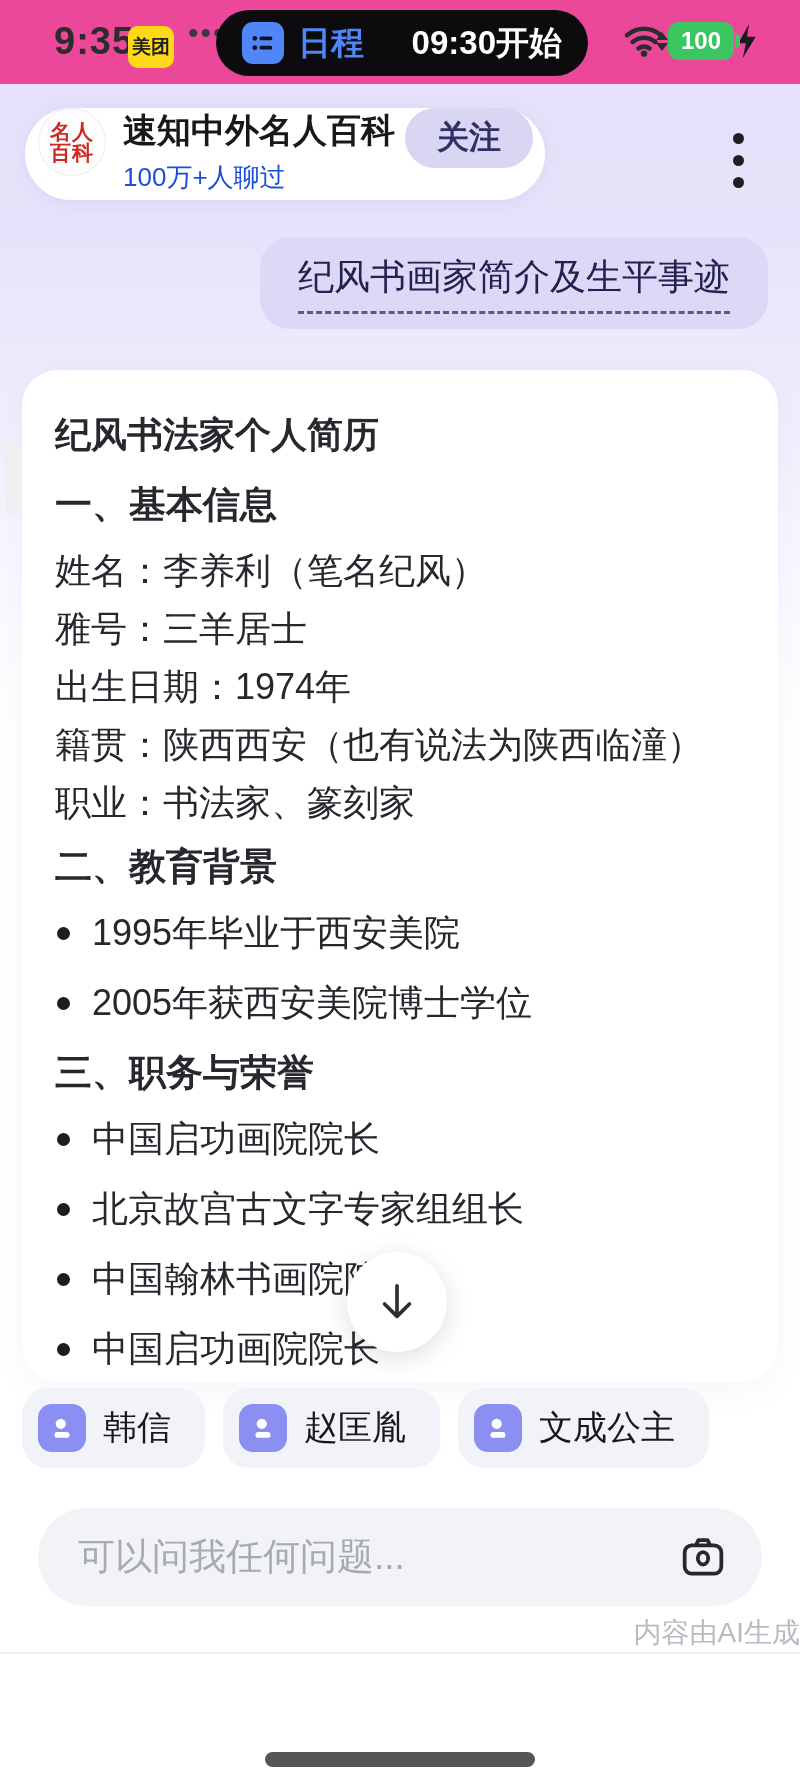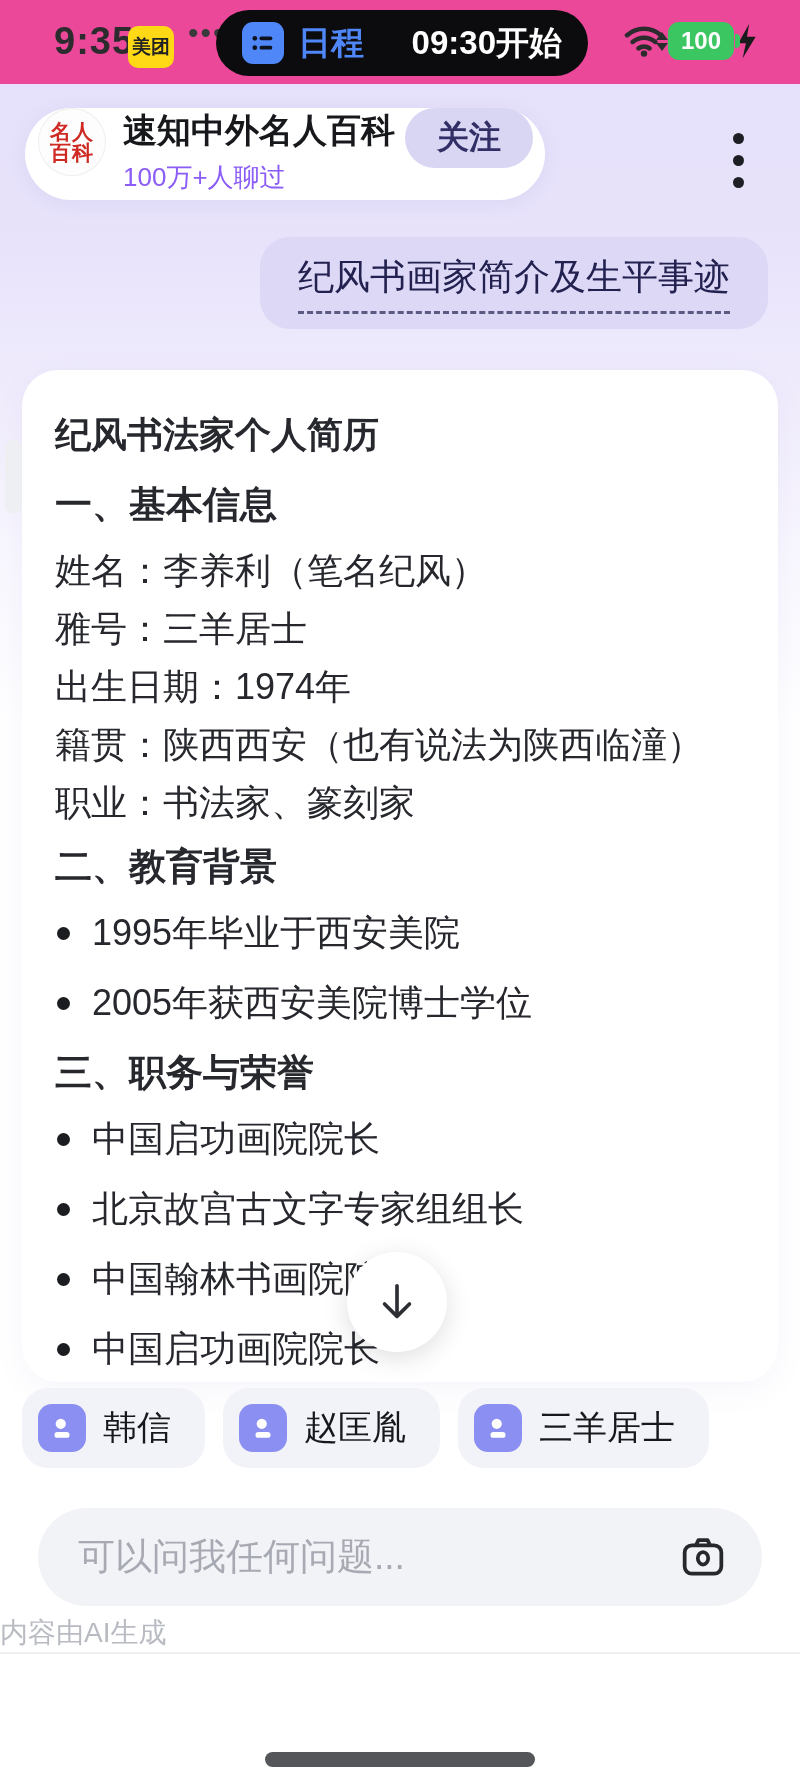--- a/index.html
+++ b/index.html
@@ -42,21 +42,21 @@
   
   .header-card { position:absolute; left:25px; top:108px; width:520px; height:92px; background:#fff;
     border-radius:46px; display:flex; align-items:flex-start; padding:0 12px 0 13px; z-index:3;
     box-shadow:0 4px 18px rgba(120,110,190,0.10); }
   .avatar-seal { width:68px; height:68px; border-radius:50%; background:#fdfdfd; flex:none;
     display:flex; flex-direction:column; align-items:center; justify-content:center;
     font-weight:800; color:var(--seal-red,#ce2a23); font-size:21px; line-height:1.02; letter-spacing:1px;
     box-shadow:inset 0 0 0 1px #f1eded; }
   .header-texts { margin-left:17px; min-width:0; }
   .header-title { font-size:34px; font-weight:700; color:#17181c; white-space:nowrap; }
-  .header-sub { font-size:26px; color:#8b5cf6; margin-top:6px; }
+  .header-sub { font-size:26px; color:#1d4ed8; margin-top:6px; }
   .follow-btn { margin-left:auto; flex:none; width:128px; height:60px; border:none; border-radius:30px;
     background:var(--follow-bg,#d9d6f4); color:var(--follow-text,#312f66); font-size:32px; font-weight:700;
     font-family:inherit; display:flex; align-items:center; justify-content:center; cursor:pointer; }
   .more-menu { position:absolute; left:716px; top:130px; width:44px; height:60px; z-index:3;
     display:flex; flex-direction:column; align-items:center; justify-content:center; gap:11px; cursor:pointer; }
   .more-menu i { width:11px; height:11px; border-radius:50%; background:#1e1f24; }
 
   
   .user-bubble { position:absolute; right:32px; top:237px; max-width:600px; height:92px; z-index:2;
     background:var(--bubble-bg,#dcd8f6); border-radius:30px; display:flex; align-items:center; padding:0 38px; }
@@ -90,21 +90,21 @@
     display:flex; align-items:center; justify-content:center; }
   .chip-label { margin-left:17px; font-size:34px; color:#17181c; }
 
   
   .input-row { position:absolute; left:38px; top:1508px; width:724px; height:98px; border-radius:49px;
     background:var(--input-bg,#f2f3f7); z-index:2; display:flex; align-items:center; padding:0 34px 0 40px; }
   .ask-input { flex:1; border:none; outline:none; background:transparent; font-family:inherit;
     font-size:37px; color:#26282e; }
   .ask-input::placeholder { color:var(--placeholder,#a7aab2); }
   .camera-btn { width:50px; height:50px; border:none; background:transparent; cursor:pointer; padding:0; flex:none; }
-  .ai-note { position:absolute; top:1614px; left:0; width:800px; text-align:left;
+  .ai-note { position:absolute; top:1614px; left:0; width:800px; text-align:right;
     font-size:28px; color:var(--ai-note,#b8bbc2); z-index:2; }
 
   
   .bottom-nav { position:absolute; left:0; top:1652px; width:800px; height:126px; background:#fff;
     border-top:2px solid #efeff1; z-index:5; }
   .nav-back { position:absolute; left:104px; top:1672px; width:60px; height:62px; border:none;
     background:transparent; cursor:pointer; }
   .nav-search { position:absolute; left:354px; top:1658px; width:92px; height:92px; border:none;
     border-radius:33px; background:var(--search-btn,#1b79f3); cursor:pointer;
     display:flex; align-items:center; justify-content:center; }
@@ -256,21 +256,21 @@
         </span>
         <span class="chip-label">赵匡胤</span>
       </div>
       <div class="chip">
         <span class="chip-icon">
           <svg width="30" height="30" viewBox="0 0 24 24">
             <circle cx="11" cy="8.6" r="4.1" fill="#fff"></circle>
             <rect x="6" y="15.2" width="12" height="4.6" rx="2.3" fill="#fff"></rect>
           </svg>
         </span>
-        <span class="chip-label">三羊居士</span>
+        <span class="chip-label">文成公主</span>
       </div>
     </div>
 
   <div class="input-row">
     <input class="ask-input" type="text" placeholder="可以问我任何问题..." style="">
     <button class="camera-btn">
       <svg width="50" height="50" viewBox="0 0 24 24">
         <rect x="3.2" y="6.4" width="17.6" height="13.6" rx="3.4" fill="none" stroke="#26282c" stroke-width="1.8"></rect>
         <path d="M8.6 6.4 L9.8 3.9 H14.2 L15.4 6.4" fill="none" stroke="#26282c" stroke-width="1.8" stroke-linejoin="round"></path>
         <ellipse cx="12" cy="12.6" rx="2.5" ry="3" fill="none" stroke="#26282c" stroke-width="1.8"></ellipse>

